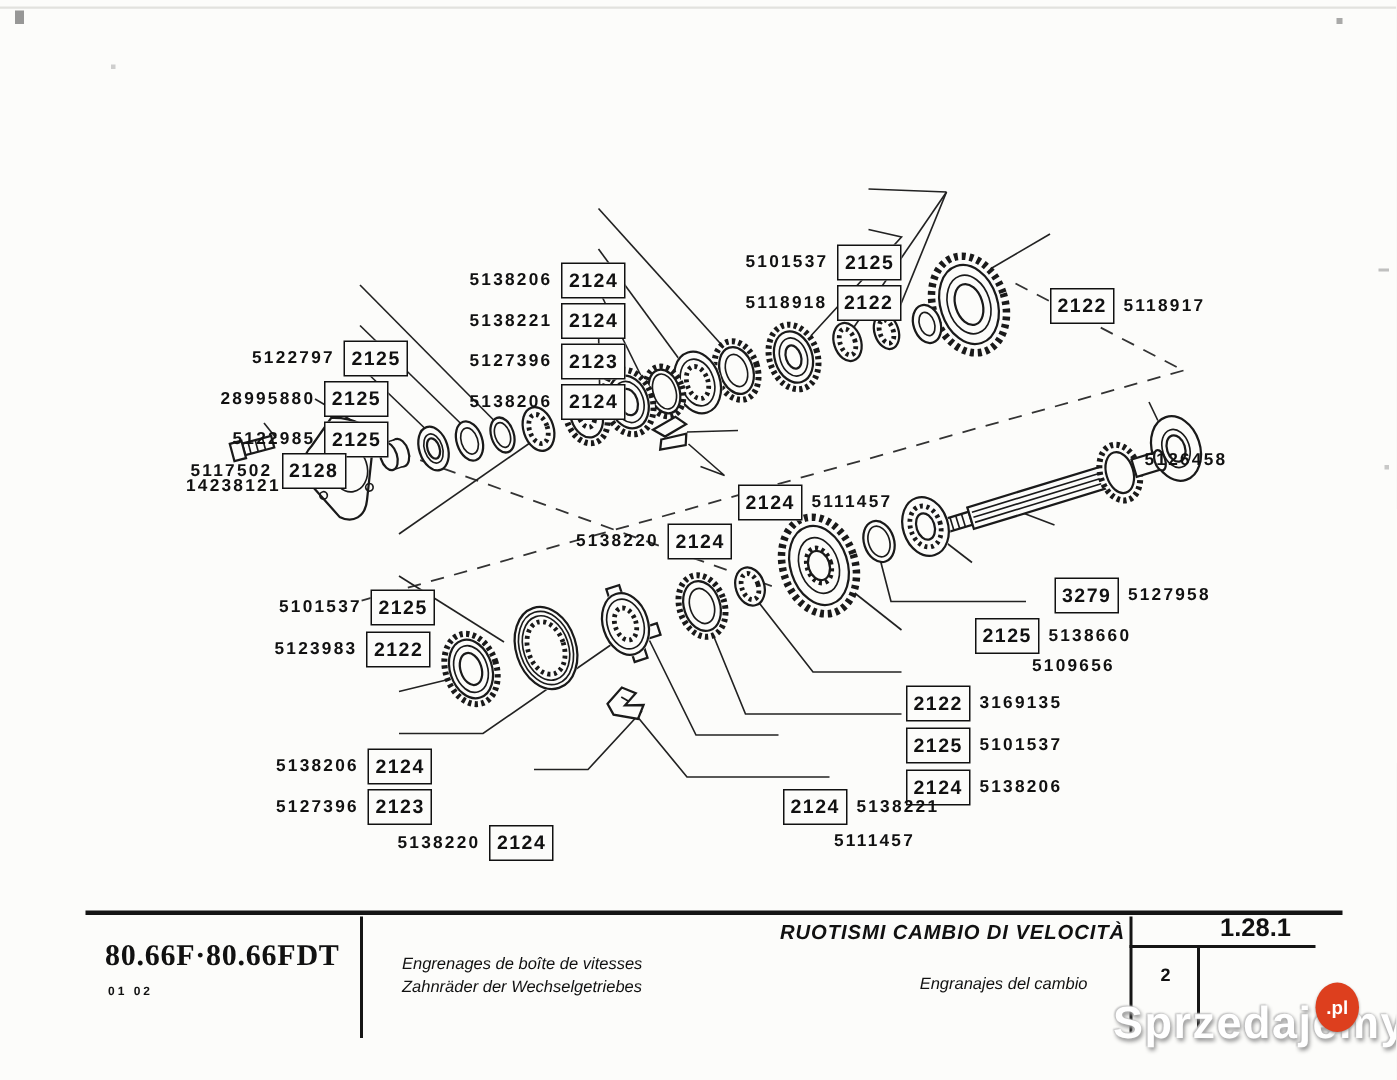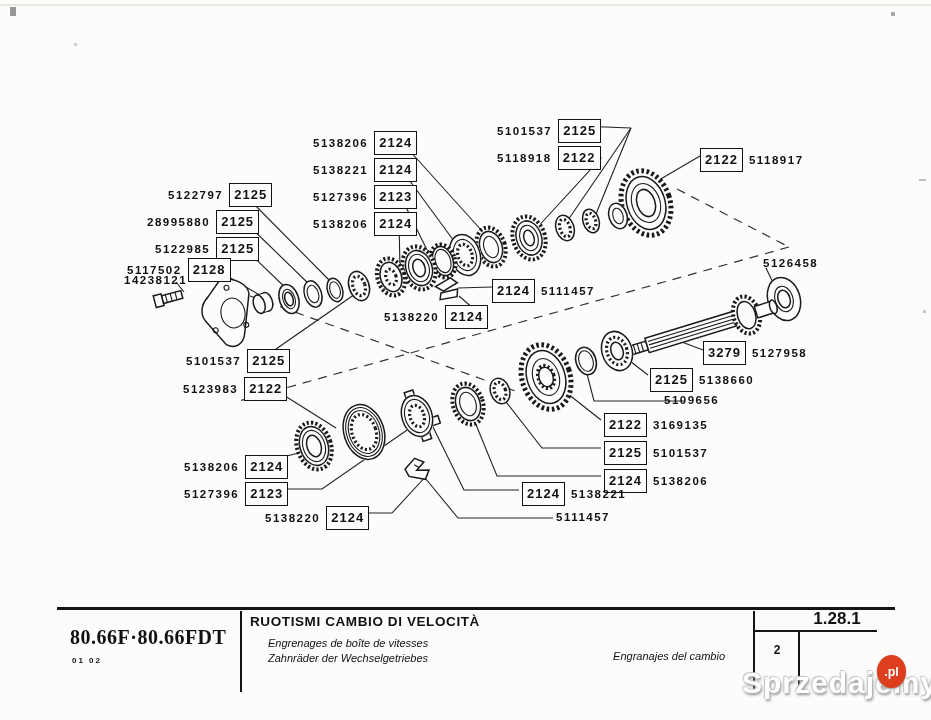--- a/index.html
+++ b/index.html
@@ -11,29 +11,29 @@
   .ol{fill:#fcfcfa;stroke:#1a1a1a;stroke-width:1.5;}
   .ol2{fill:none;stroke:#1a1a1a;stroke-width:1.1;}
   .teeth{fill:none;stroke:#1a1a1a;stroke-width:5;stroke-dasharray:2.6 2.6;}
   .teeth-s{fill:none;stroke:#1a1a1a;stroke-width:4;stroke-dasharray:2.2 2.2;}
   .sp{fill:none;stroke:#1a1a1a;stroke-width:3.2;stroke-dasharray:2 2.4;}
   .ld{fill:none;stroke:#222;stroke-width:1.1;}
   .dsh{fill:none;stroke:#333;stroke-width:1.2;stroke-dasharray:9 7;}
   .thin{stroke:#1a1a1a;stroke-width:.9;}
   
   .lbl{position:absolute;display:flex;align-items:center;gap:6px;white-space:nowrap;
-       font-weight:bold;font-size:11.5px;letter-spacing:1.5px;color:#111;z-index:5;}
+       font-weight:bold;font-size:11.5px;letter-spacing:1.5px;color:#111;z-index:5;margin-top:44px;}
   .lbl .code{border:1.6px solid #111;padding:4px 4px;font-size:13px;letter-spacing:1px;
        background:#fcfcfa;line-height:14px;}
   
   .fline{position:absolute;background:#151515;z-index:4;}
   .ftext{position:absolute;color:#111;z-index:5;}
   .model{font-family:"Liberation Serif",serif;font-weight:bold;font-size:20px;letter-spacing:.5px;}
   .edition{font-size:8px;font-weight:bold;letter-spacing:2px;}
-  .title-main{font-weight:bold;font-size:13.5px;letter-spacing:.6px;text-align:left;}
+  .title-main{font-weight:bold;font-size:13.5px;letter-spacing:.6px;text-align:right;font-style:italic;}
   .title-sub{font-style:italic;font-size:11px;}
   .section{font-weight:bold;font-size:17px;text-align:center;padding-left:21px;}
   .pageno{font-weight:bold;font-size:12px;text-align:center;}
   
   .wm{position:absolute;left:742px;top:666px;z-index:9;font-weight:bold;font-size:30px;
       color:#ffffff;letter-spacing:1px;
       text-shadow:0 0 2px #b5b5b5,1px 2px 3px #8f8f8f,-1px -1px 1px #cfcfcf;}
   .wm-badge{position:absolute;left:877px;top:655px;width:29px;height:33px;border-radius:50%;
       background:#dd3f1e;color:#fff;font-weight:bold;font-size:12.5px;display:flex;
       align-items:center;justify-content:center;z-index:10;box-shadow:0 1px 2px #999;}
@@ -341,21 +341,21 @@
     </div>
 
 <div class="lbl" style="left:703px;top:341px">
       <span class="code">3279</span>
       <span class="pn">5127958</span>
     </div>
 <div class="lbl" style="left:650px;top:368px">
       <span class="code">2125</span>
       <span class="pn">5138660</span>
     </div>
-<div class="lbl" style="left:664px;top:394px">
+<div class="lbl" style="left:688px;top:394px">
       <span class="pn">5109656</span>
     </div>
 <div class="lbl" style="left:604px;top:413px">
       <span class="code">2122</span>
       <span class="pn">3169135</span>
     </div>
 <div class="lbl" style="left:604px;top:441px">
       <span class="code">2125</span>
       <span class="pn">5101537</span>
     </div>

